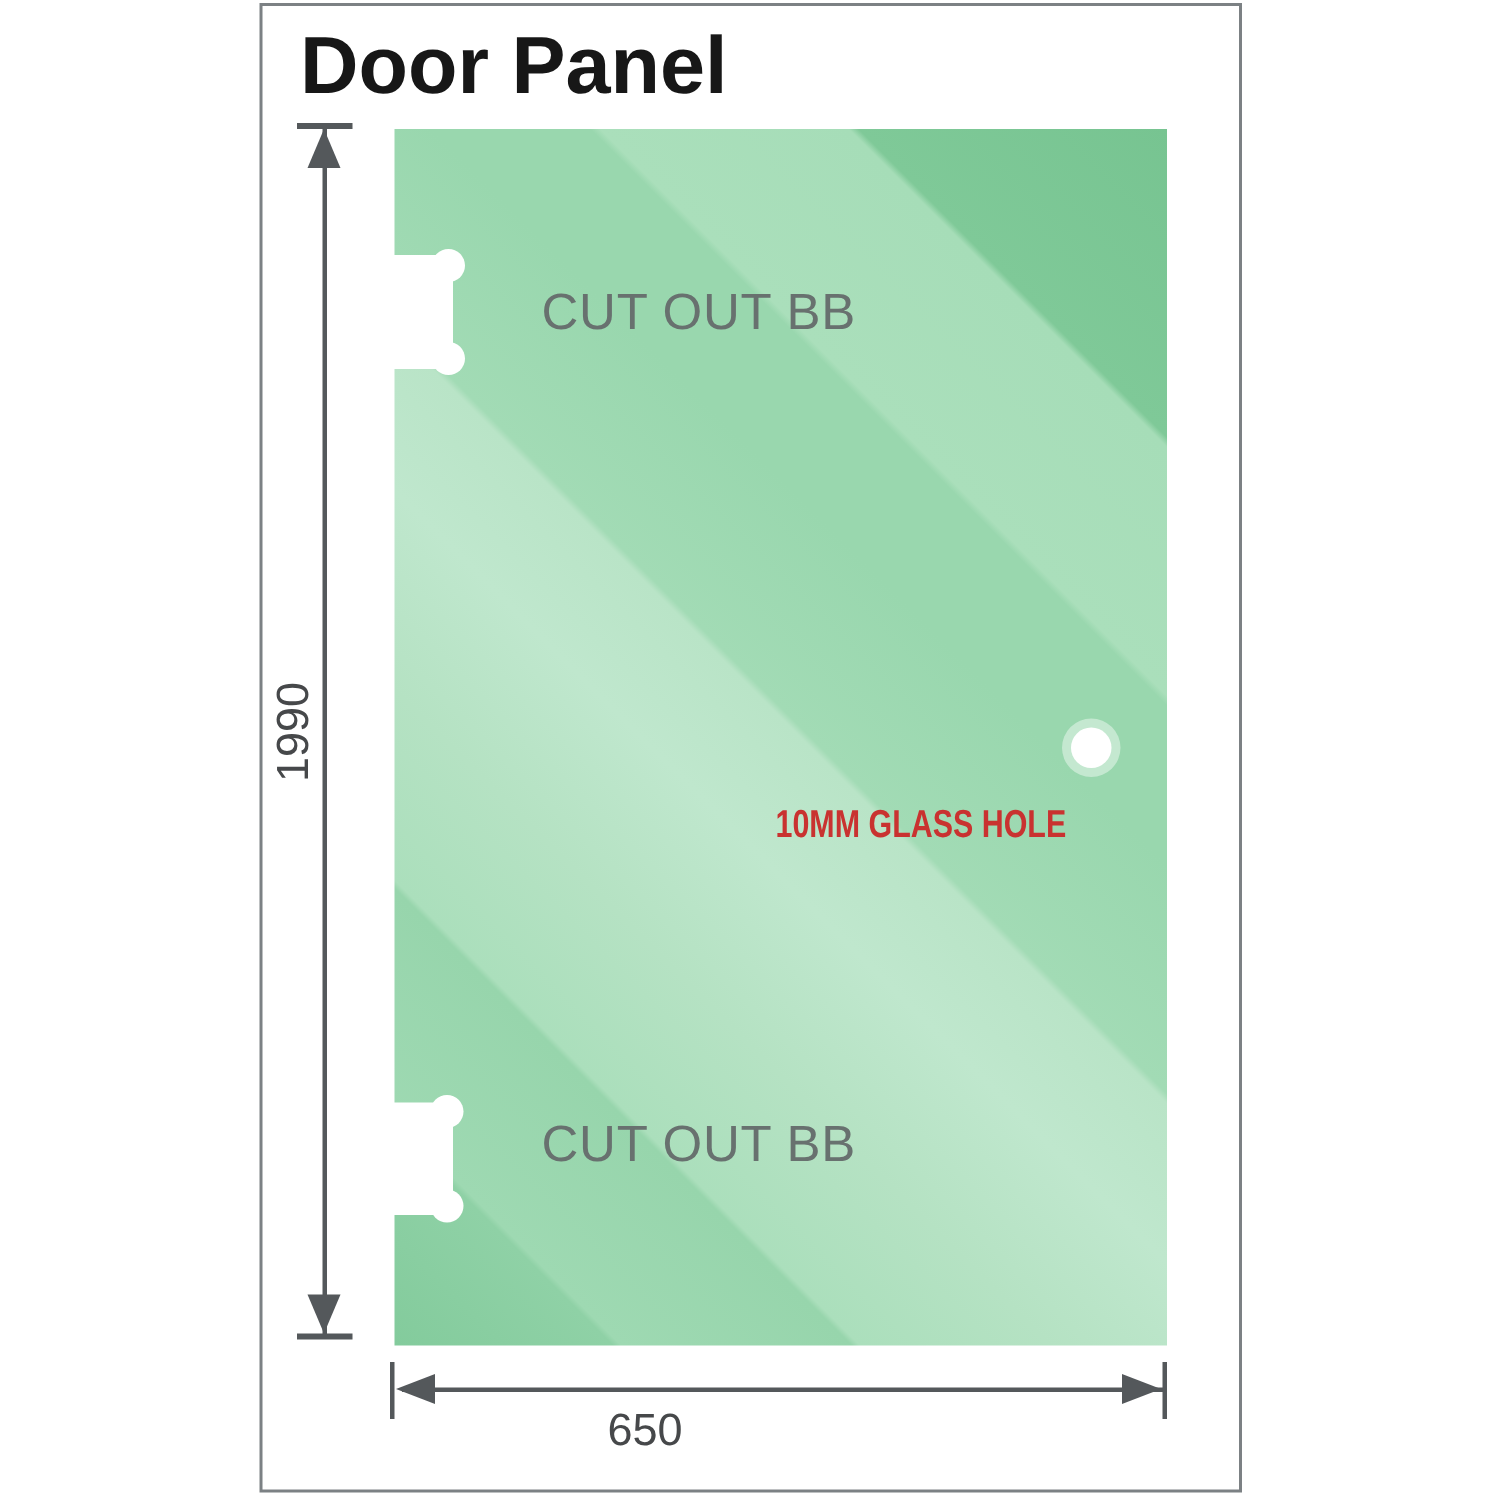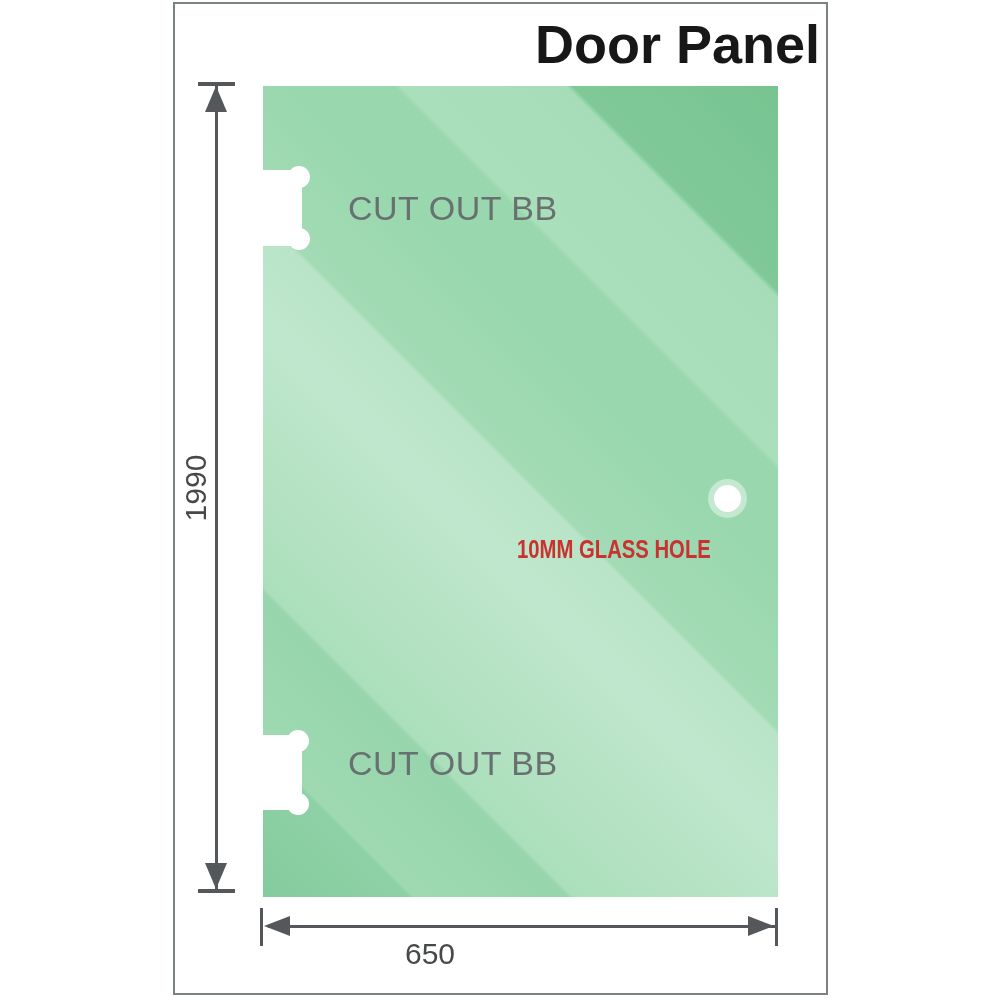--- a/index.html
+++ b/index.html
@@ -6,21 +6,21 @@
   body{width:1000px;height:1000px;font-family:"Liberation Sans",sans-serif;}
   .stage{position:relative;width:1000px;height:1000px;background:#fff;overflow:hidden;}
 
   .card{
     position:absolute;left:173px;top:2px;width:655px;height:993px;
     box-sizing:border-box;background:#fff;border:2px solid #7c8184;
   }
 
   .title{
     position:absolute;left:200px;top:16px;width:620px;height:56px;
-    text-align:right;font-size:54px;font-weight:bold;color:#171717;
+    text-align:left;font-size:54px;font-weight:bold;color:#171717;
     letter-spacing:0px;line-height:56px;
   }
 
   
   .panel{
     position:absolute;left:263px;top:86px;width:515px;height:811px;
     background:linear-gradient(45deg,
       #83cb9c 0%,
       #8fd1a6 11%,
       #9ed9b2 11.4%,
@@ -37,21 +37,21 @@
       #7fc998 84.5%,
       #77c491 100%);
   }
 
   
   .cutout-rect{position:absolute;background:#fff;}
   .cutout-circle{position:absolute;width:22px;height:22px;border-radius:50%;background:#fff;}
 
   .cutout-label{
     position:absolute;color:#68716f;font-size:34px;letter-spacing:.5px;
-    line-height:38px;white-space:nowrap;
+    line-height:38px;white-space:nowrap;margin-left:13px;
   }
 
   .glass-hole{
     position:absolute;left:714px;top:485px;width:27px;height:27px;border-radius:50%;
     background:#fff;box-shadow:0 0 0 6px rgba(255,255,255,.42);
   }
   .hole-label{
     position:absolute;left:517px;top:535px;color:#c93230;font-size:26px;font-weight:bold;
     white-space:nowrap;transform:scaleX(.78);transform-origin:left center;line-height:28px;
   }

